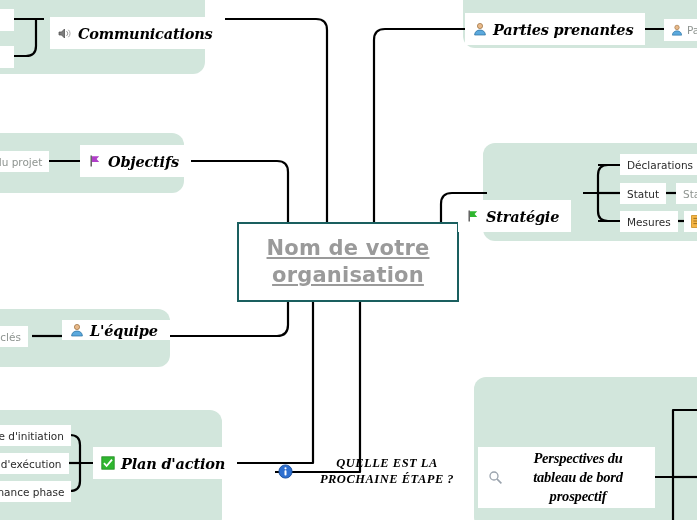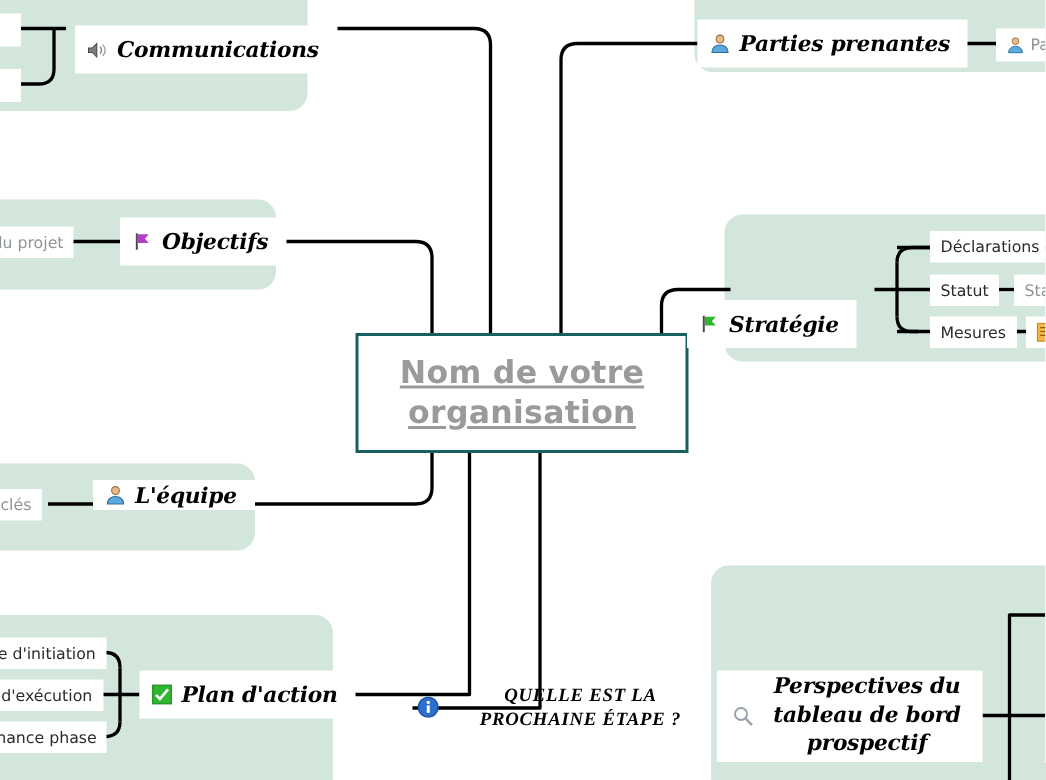--- a/index.html
+++ b/index.html
@@ -92,20 +92,21 @@
     white-space: normal;
     text-align: center;
     justify-content: flex-start;
     padding: 8px 10px;
     gap: 8px;
   }
   .multiline .topic-label {
     display: block;
     line-height: 1.3;
     white-space: normal;
+    font-family: Liberation Serif, serif;
   }
   
   .plainlabel {
     position: absolute;
     display: flex;
     align-items: center;
     gap: 8px;
   }
   .caps-text {
     font-family: Liberation Serif, serif;

